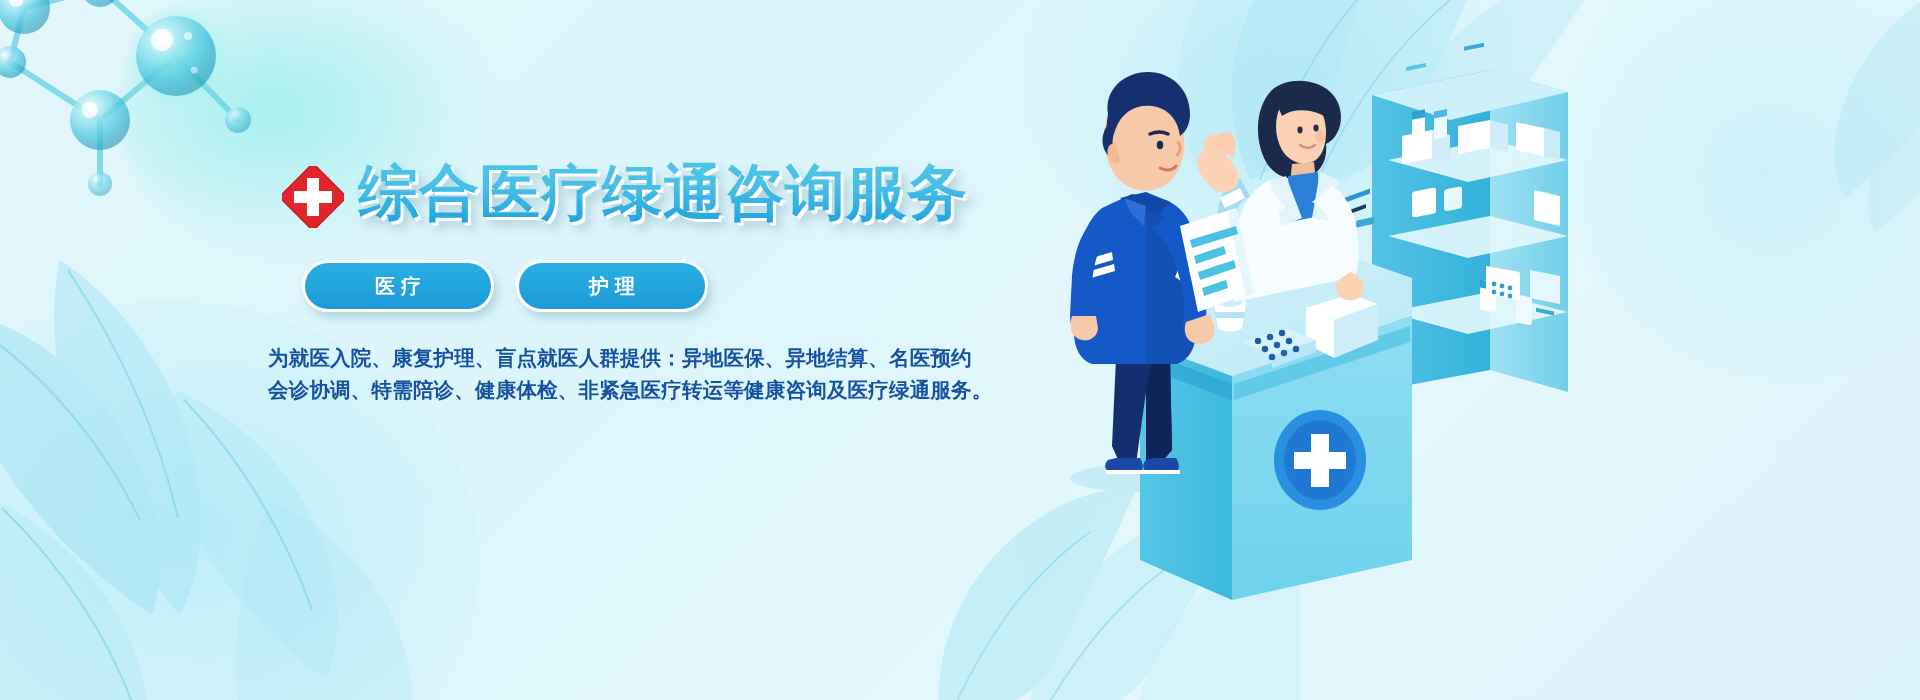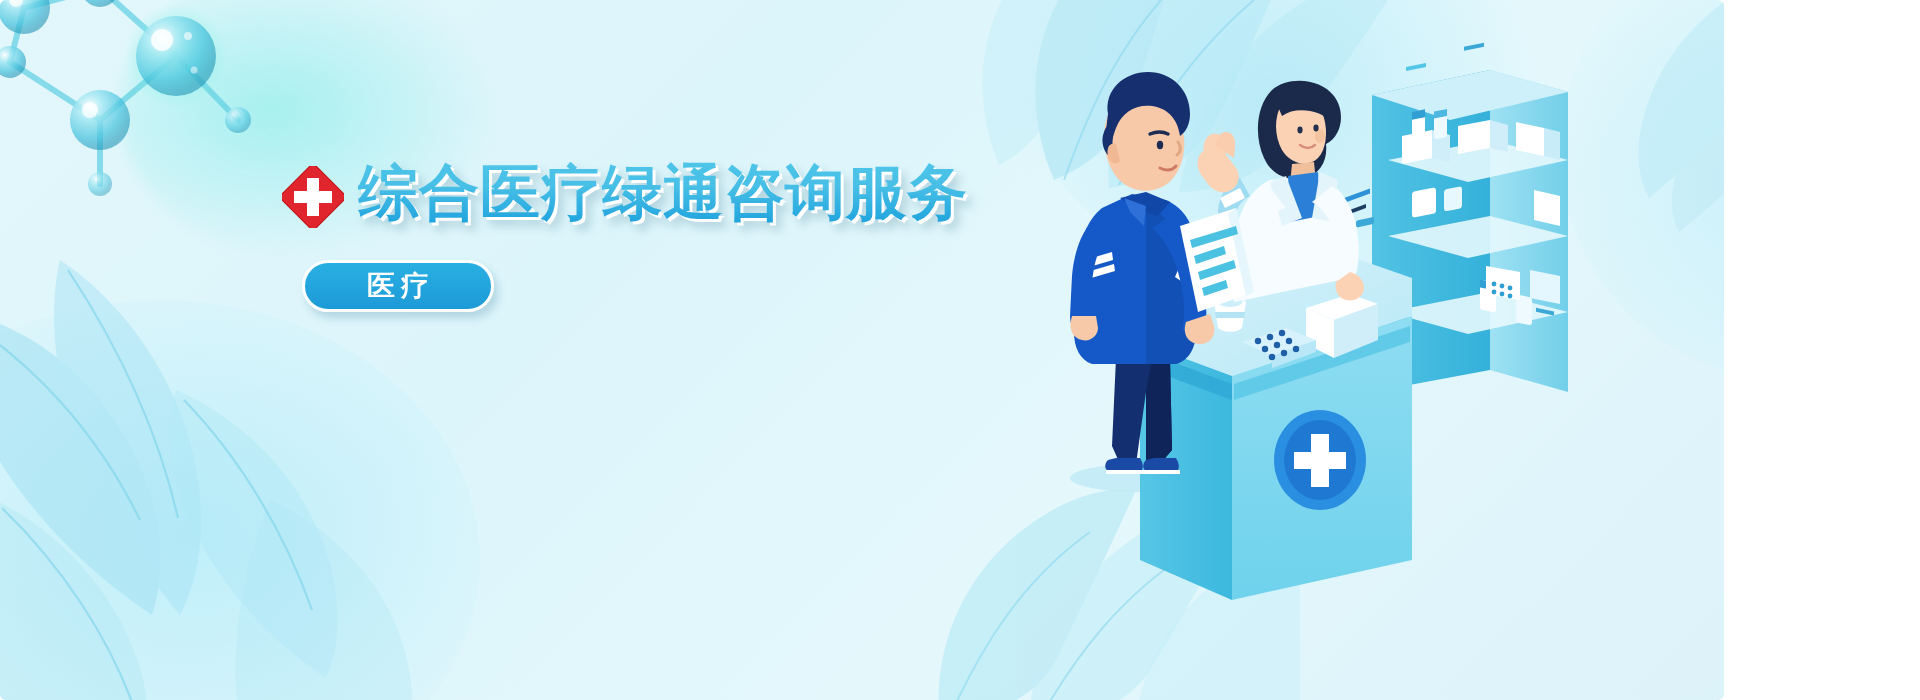--- a/index.html
+++ b/index.html
@@ -1,21 +1,20 @@
 <!DOCTYPE html>
 <html><head>
 <meta charset="utf-8">
 <style>
   html,body{margin:0;padding:0;}
   body{width:1920px;height:700px;overflow:hidden;font-family:"Liberation Sans","DejaVu Sans",sans-serif;}
 
   #banner{
-    position:relative;width:1724px;height:700px;overflow:hidden;
+    position:relative;width:1920px;height:700px;overflow:hidden;
     background:linear-gradient(135deg,#e2f7fb 0%,#dcf5fb 35%,#e4f8fc 65%,#ddf3fa 100%);
-    border-radius:6px;
   }
 
   
   .bg-glow{position:absolute;border-radius:50%;pointer-events:none;}
   .glow-a{left:120px;top:-40px;width:380px;height:300px;
     background:radial-gradient(ellipse at 40% 50%,rgba(120,235,230,.55),rgba(190,245,250,0) 70%);filter:blur(6px);}
   .glow-b{left:1020px;top:-140px;width:520px;height:420px;
     background:radial-gradient(ellipse at 50% 60%,rgba(145,225,245,.40),rgba(200,245,252,0) 72%);}
   .glow-c{left:-160px;top:300px;width:640px;height:520px;
     background:radial-gradient(ellipse at 55% 45%,rgba(150,230,248,.42),rgba(210,245,252,0) 70%);}
@@ -46,21 +45,21 @@
     -webkit-background-clip:text;background-clip:text;color:transparent;
     -webkit-text-fill-color:transparent;
     filter:drop-shadow(3px 3px 0 #ffffff) drop-shadow(5px 6px 5px rgba(90,140,160,.30));
     white-space:nowrap;
   }
 
   #pill-row{position:absolute;left:36px;top:100px;display:flex;gap:22px;}
   .pill{
     height:46px;min-width:186px;border-radius:26px;
     display:flex;align-items:center;justify-content:center;
-    color:#fff;font-size:28px;font-weight:bold;letter-spacing:6px;
+    color:#fff;font-size:20px;font-weight:bold;letter-spacing:6px;
     font-family:"DejaVu Sans","Liberation Sans",sans-serif;
     border:3px solid #ffffff;
     box-shadow:4px 6px 9px rgba(80,140,165,.30);
     text-indent:6px;
   }
   .pill-1{background:linear-gradient(180deg,#29b0e2 0%,#1d9ad8 100%);}
   .pill-2{background:linear-gradient(180deg,#4ed8ec 0%,#3ecbe6 100%);}
   .pill-3{background:linear-gradient(180deg,#29b0e2 0%,#1d9ad8 100%);}
 
   #desc{position:absolute;left:2px;top:182px;width:730px;
@@ -179,22 +178,29 @@
         </g>
         <path d="M25 12 h12 v13 h13 v12 h-13 v13 h-12 v-13 h-13 v-12 h13 z" fill="#ffffff"></path>
       </svg>
       <div id="main-title">综合医疗绿通咨询服务</div>
     </div>
 
     <div id="pill-row">
       <div class="pill pill-1">
         <span>医疗</span>
       </div>
+      <div class="pill pill-3">
+        <span>护理</span>
+      </div>
     </div>
 
+    <div id="desc">
+      <div>为就医入院、康复护理、盲点就医人群提供：异地医保、异地结算、名医预约</div>
+      <div>会诊协调、特需陪诊、健康体检、非紧急医疗转运等健康咨询及医疗绿通服务。</div>
+    </div>
   </div>
 
   <svg id="illustration" viewBox="0 0 560 660">
     <defs>
       <linearGradient id="counterTop" x1="0" y1="0" x2="1" y2="1">
         <stop offset="0%" stop-color="#d9f3fb"></stop>
           <stop offset="100%" stop-color="#b7e8f6"></stop>
       </linearGradient>
       <linearGradient id="counterFront" x1="0" y1="0" x2="0" y2="1">
         <stop offset="0%" stop-color="#8fddf2"></stop>

